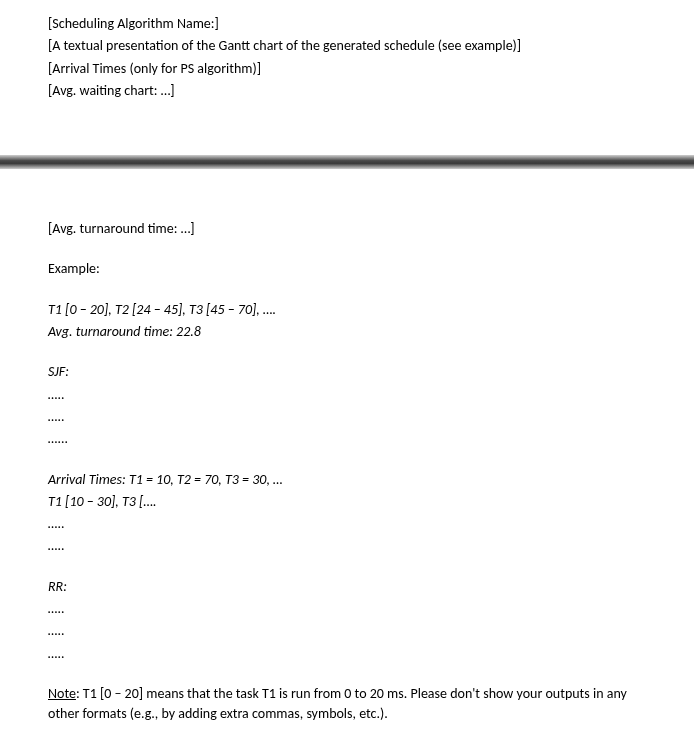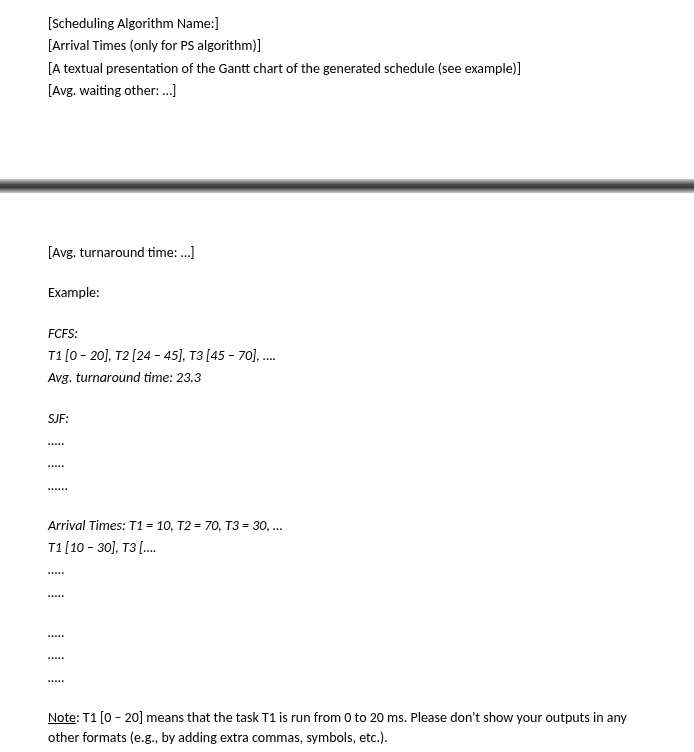--- a/index.html
+++ b/index.html
@@ -13,21 +13,21 @@
       color: #000;
       background: #fff;
       width: 694px;
     }
     .page-section {
       background: #fff;
       padding: 18px 48px;
     }
     .page-section.top {
       padding-top: 14px;
-      padding-bottom: 76px;
+      padding-bottom: 52px;
     }
     .page-section.bottom {
       padding-top: 50px;
       padding-bottom: 20px;
     }
     .separator {
       height: 14px;
       background: linear-gradient(to bottom, #cfcfcf 0%, #4a4a4a 40%, #3a3a3a 60%, #cfcfcf 100%);
     }
     .line {
@@ -45,50 +45,50 @@
     }
     .note {
       line-height: 1.4;
     }
   </style>
 </head>
 <body>
 
 <div class="page-section top">
   <div class="line">[Scheduling Algorithm Name:]</div>
+  <div class="line">[A textual presentation of the Gantt chart of the generated schedule (see example)]</div>
   <div class="line">[Arrival Times (only for PS algorithm)]</div>
-  <div class="line">[A textual presentation of the Gantt chart of the generated schedule (see example)]</div>
-  <div class="line">[Avg. waiting other: …]</div>
+  <div class="line">[Avg. waiting chart: …]</div>
 </div>
 
 <div class="separator"></div>
 
 <div class="page-section bottom">
   <div class="line">[Avg. turnaround time: …]</div>
   <div class="spacer"></div>
   <div class="line">Example:</div>
   <div class="spacer"></div>
 
-  <div class="line italic">FCFS:</div>
   <div class="line italic">T1 [0 – 20], T2 [24 – 45], T3 [45 – 70], ….</div>
-  <div class="line italic">Avg. turnaround time: 23.3</div>
+  <div class="line italic">Avg. turnaround time: 22.8</div>
   <div class="spacer"></div>
 
   <div class="line italic">SJF:</div>
   <div class="line italic">…..</div>
   <div class="line italic">…..</div>
   <div class="line italic">…...</div>
   <div class="spacer"></div>
 
   <div class="line italic">Arrival Times: T1 = 10, T2 = 70, T3 = 30,  …</div>
   <div class="line italic">T1 [10 – 30], T3 [….</div>
   <div class="line italic">…..</div>
   <div class="line italic">…..</div>
   <div class="spacer"></div>
 
+  <div class="line italic">RR:</div>
   <div class="line italic">…..</div>
   <div class="line italic">…..</div>
   <div class="line italic">…..</div>
   <div class="spacer"></div>
 
   <div class="note">
     <span class="note-label">Note</span><span>: T1 [0 – 20] means that the task T1 is run from 0 to 20 ms.  Please don't show your outputs in any other formats (e.g., by adding extra commas, symbols, etc.).</span>
   </div>
 </div>
 

